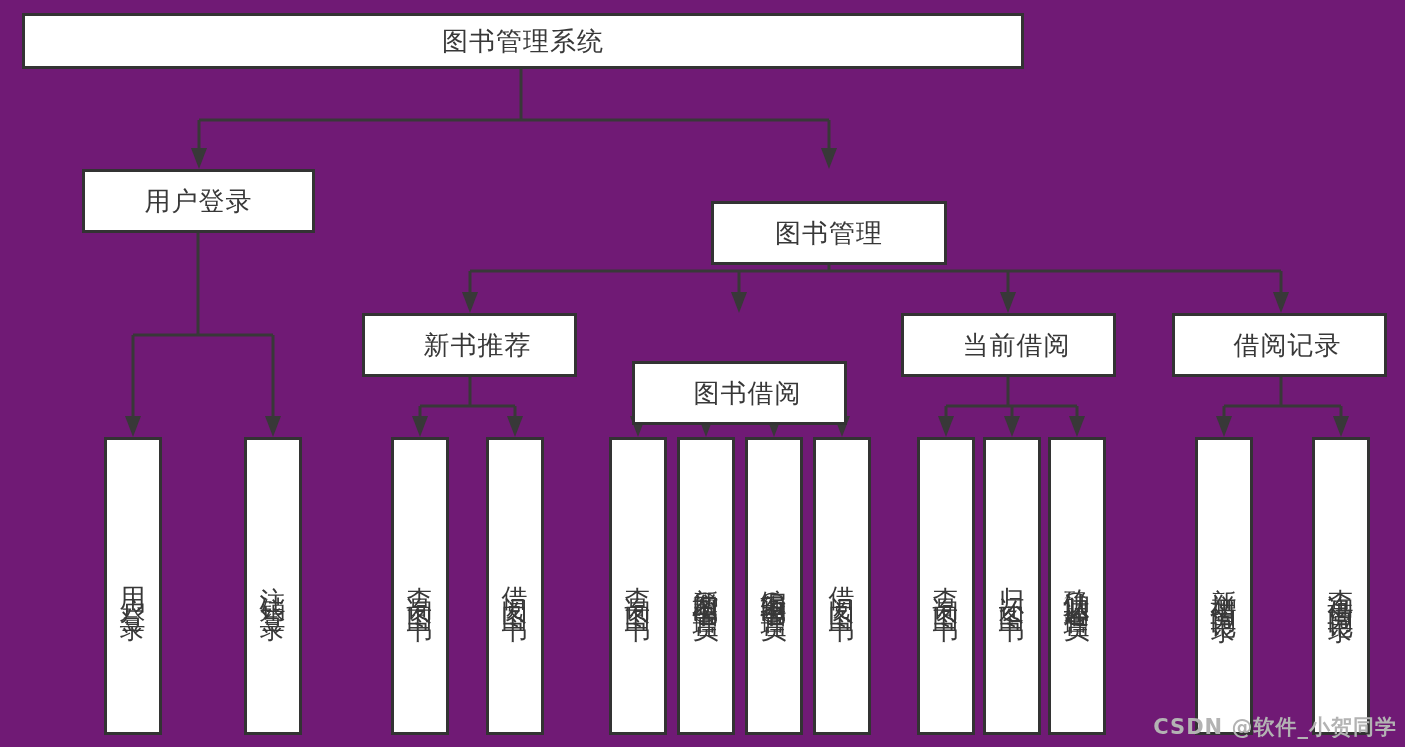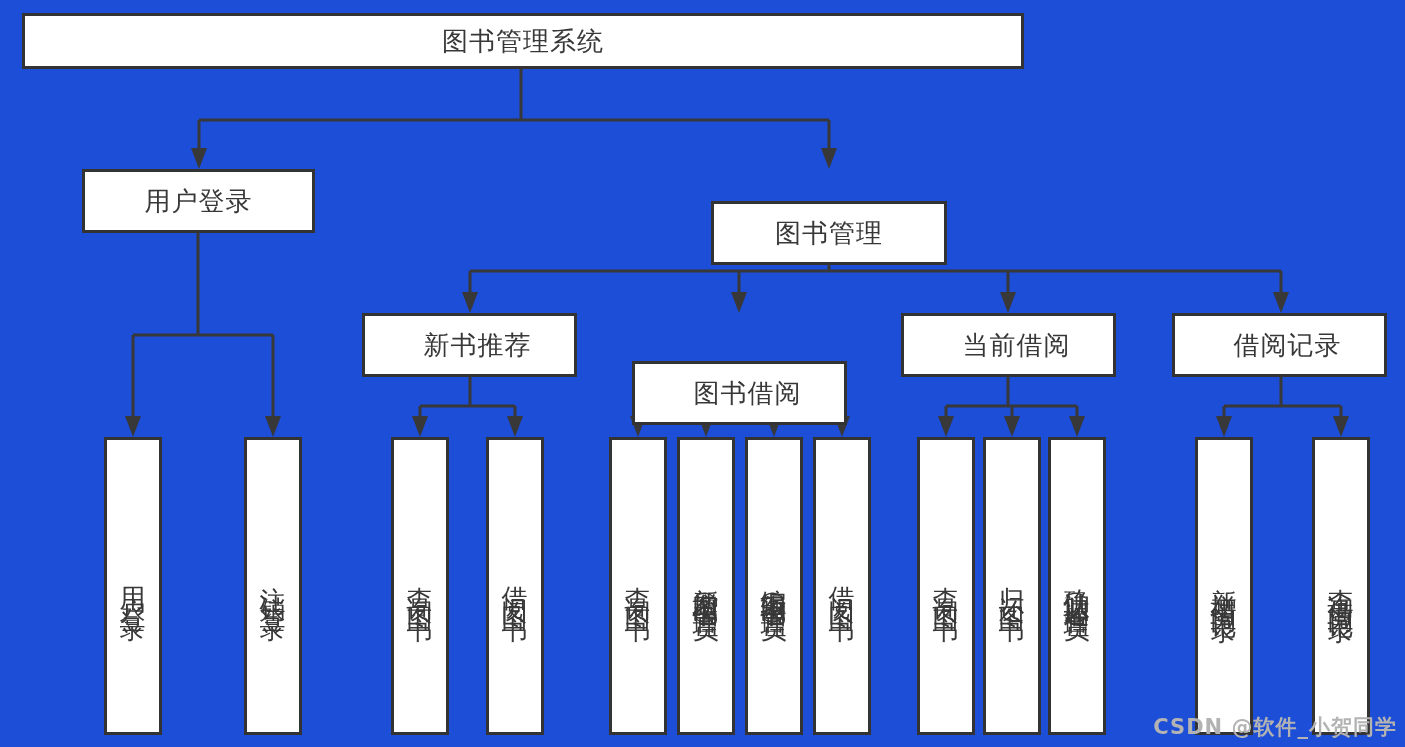--- a/index.html
+++ b/index.html
@@ -1,20 +1,20 @@
 <!DOCTYPE html>
 <html><head>
 <meta charset="utf-8">
 <style>
   html, body { margin: 0; padding: 0; background: #ffffff; }
   .canvas {
     position: relative;
     width: 1405px;
     height: 747px;
-    background: #1d4ed8;
+    background: #701a75;
     overflow: hidden;
     font-family: "DejaVu Sans", "Liberation Sans", sans-serif;
   }
   svg.connectors {
     position: absolute;
     left: 0; top: 0;
     width: 1405px; height: 747px;
     z-index: 0;
   }
   .box {

